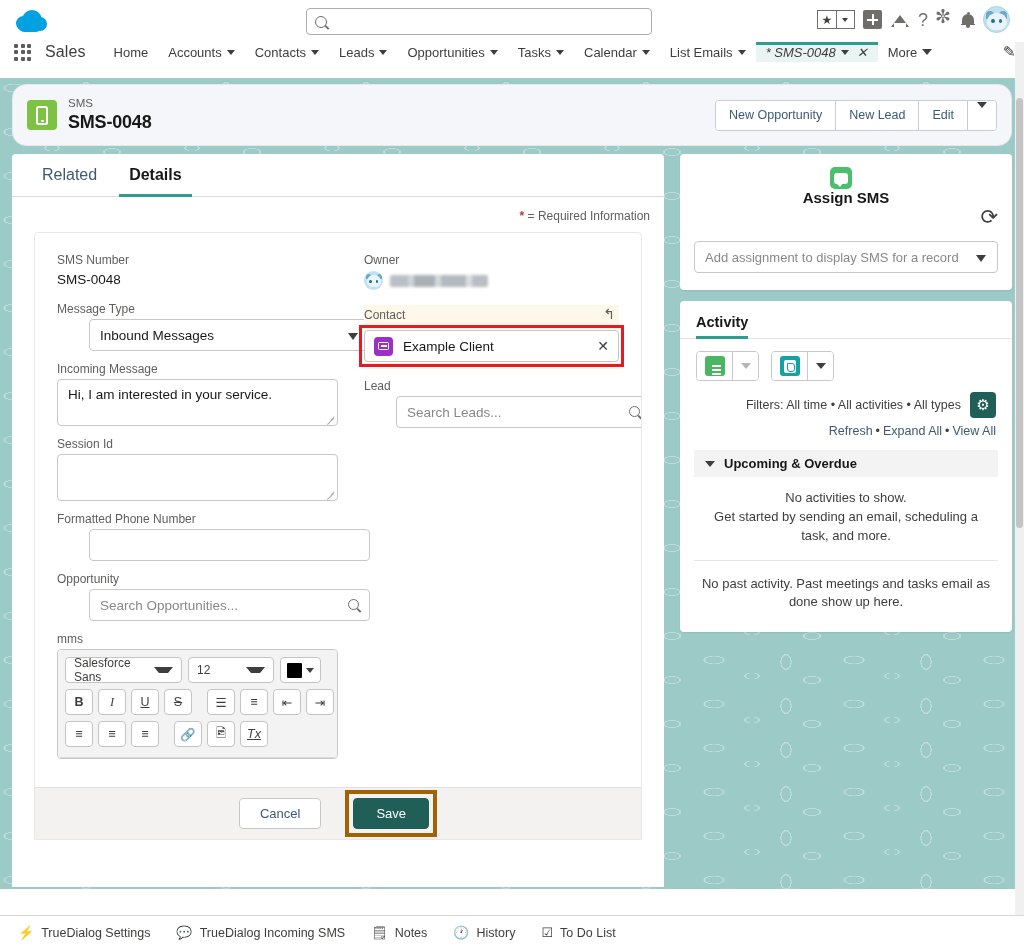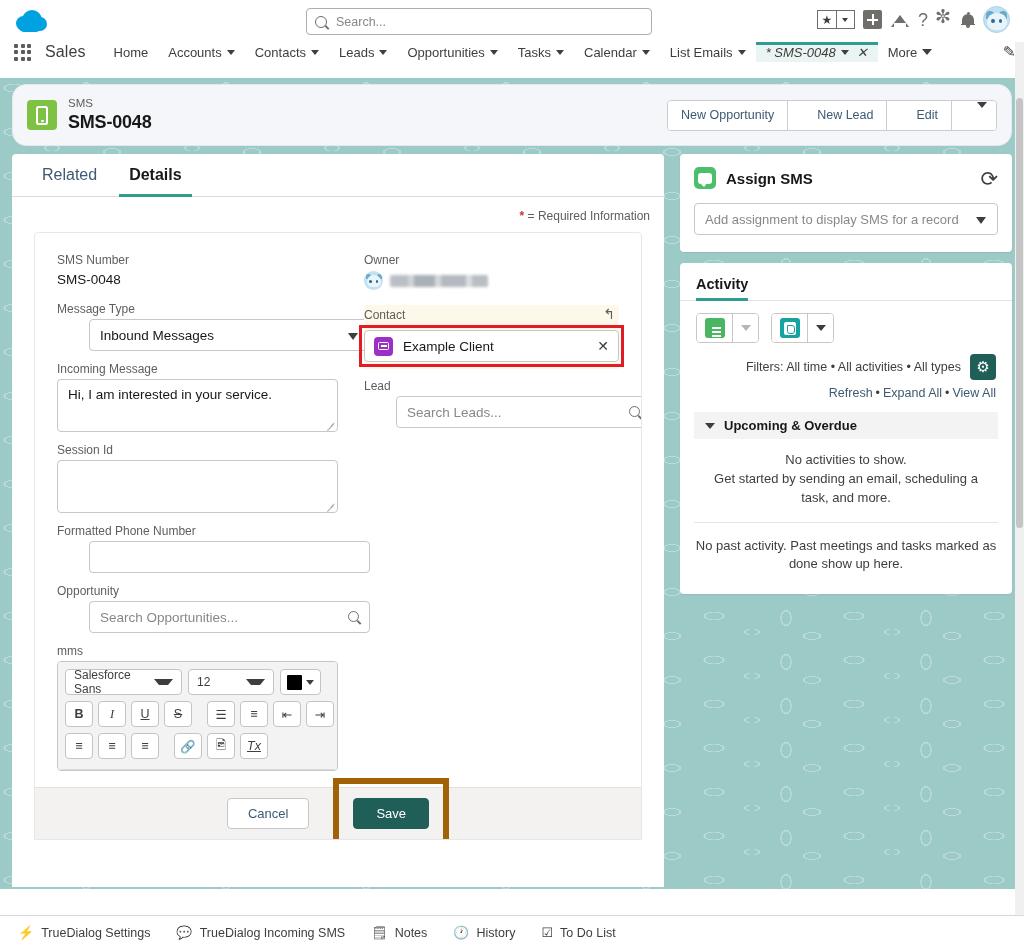--- a/index.html
+++ b/index.html
@@ -84,21 +84,21 @@
   }
 
   
   .rec-header { position:absolute; left:12px; top:6px; right:12px; height:62px; background:#f4f6f9;
     border:1px solid #e5e8ec; border-radius:14px; display:flex; align-items:center; padding:0 14px; }
   .rec-icon { width:30px;height:30px;background:#7dc243;border-radius:4px;display:flex;align-items:center;justify-content:center;margin-right:11px;flex:none; }
   .rec-icon .ph { width:12px;height:19px;border:2px solid #fff;border-radius:2.5px; position:relative; }
   .rec-icon .ph:after{content:"";position:absolute;left:2.5px;bottom:1px;width:3px;height:1.5px;background:#fff;border-radius:1px;}
   .rec-type { font-size:11.5px; color:#5e5e5c; line-height:1.3; }
   .rec-title { font-size:18px; font-weight:bold; color:#181818; line-height:1.25; letter-spacing:-.2px; }
-  .rec-actions { margin-left:auto; display:flex; border:1px solid #c9cdd2; border-radius:4px; overflow:hidden; background:#fff;gap:16px; }
+  .rec-actions { margin-left:auto; display:flex; border:1px solid #c9cdd2; border-radius:4px; overflow:hidden; background:#fff; }
   .rec-actions button { border:0; border-right:1px solid #c9cdd2; background:#fff; font-family:inherit; font-size:12.5px; color:#3e5a73; padding:0 13px; height:29px; cursor:pointer; }
   .rec-actions button:last-child { border-right:0; padding:0 9px; }
   .rec-actions .cvs { width:0;height:0;border-left:5px solid transparent;border-right:5px solid transparent;border-top:6px solid #3e3e3c; }
 
   
   .left-card { position:absolute; left:12px; top:76px; width:652px; height:733px; background:#fff; border-radius:4px 4px 0 0; overflow:hidden; }
   .tabs { display:flex; gap:0; padding:0 14px; border-bottom:1px solid #dddbda; height:43px; align-items:stretch; }
   .tab { padding:0 16px; display:flex; align-items:center; font-size:16px; color:#3e5a73; cursor:pointer; position:relative; }
   .tab.active { color:#181818; font-weight:bold; }
   .tab.active:after { content:""; position:absolute; left:6px; right:6px; bottom:-1px; height:3px; background:#2e9d8f; }
@@ -110,21 +110,21 @@
   .col { width:281px; }
   .fgroup { margin-bottom:11px; }
   .flabel { font-size:12px; color:#5e5e5c; margin-bottom:3px; display:block; }
   .fstatic { font-size:13.5px; color:#181818; padding:2px 0 4px 0; }
   .finput { width:100%; height:32px; border:1px solid #c9c7c5; border-radius:4px; background:#fff;
     font-size:13.5px; color:#181818; padding:0 10px; font-family:inherit; outline:none; display:flex; align-items:center;margin-left:32px; }
   .finput.placeholder-text { color:#8a8886; }
   .fselect { position:relative; }
   .fselect .cvd { position:absolute; right:11px; top:13px; width:0;height:0;
     border-left:5.5px solid transparent;border-right:5.5px solid transparent;border-top:7px solid #3e3e3c; }
-  .ftextarea { width:100%; height:53px; border:1px solid #c9c7c5; border-radius:4px; background:#fff;
+  .ftextarea { width:100%; height:47px; border:1px solid #c9c7c5; border-radius:4px; background:#fff;
     font-size:13.5px; color:#181818; padding:7px 10px; font-family:inherit; outline:none; resize:none; position:relative; }
   .resz { position:absolute; right:2px; bottom:2px; width:9px; height:9px; }
   .resz:before,.resz:after{content:"";position:absolute;background:#a9a9a9;height:1px;transform:rotate(-45deg);right:0;}
   .resz:before{width:9px;bottom:1px;} .resz:after{width:5px;bottom:4px;}
   .lookup { position:relative; }
   .lookup .mg { position:absolute; right:10px; top:9px; width:11px;height:11px;border:1.7px solid #706e6b;border-radius:50%; }
   .lookup .mg:after{content:"";position:absolute;width:1.7px;height:5px;background:#706e6b;right:-2px;bottom:-4px;transform:rotate(-45deg);}
 
   
   .owner-row { display:flex; align-items:center; gap:7px; padding:1px 0 4px 0; }
@@ -160,28 +160,28 @@
     display:flex;align-items:center;justify-content:center;font-size:12.5px;color:#3e3e3c;cursor:pointer; }
   .rtebtn.dim { color:#b5b5b5; }
   .rtegrp { display:flex; gap:5px; }
   .rtegrp + .rtegrp { margin-left:9px; }
 
   
   .formfooter { position:absolute; left:0; right:0; bottom:0; height:52px; background:#f3f2f1; border-top:1px solid #e0e0e0;
     display:flex; align-items:center; justify-content:center; gap:0; }
   .btn-cancel { height:31px; padding:0 20px; border:1px solid #c9c7c5; border-radius:4px; background:#fff;
     font-family:inherit; font-size:13px; color:#3e5a73; cursor:pointer; }
-  .savewrap { border:6px solid #a16207; padding:14px; margin-left:24px; }
+  .savewrap { border:4px solid #a16207; padding:4px; margin-left:24px; }
   .btn-save { height:31px; padding:0 22px; border:1px solid #1f5f58; border-radius:4px; background:#1f5f58;
     font-family:inherit; font-size:13px; color:#fff; cursor:pointer; font-weight:400; }
 
   
   .right-col { position:absolute; right:12px; top:76px; width:332px; }
   .rcard { background:#fff; border-radius:4px; margin-bottom:11px; box-shadow:0 1px 2px rgba(0,0,0,.07); }
-  .assign-head { display:flex; align-items:center; padding:13px 14px 0 14px; }
+  .assign-head { display:flex; align-items:center; padding:13px 14px 0 14px;flex-direction:column; }
   .sms-icon { width:22px;height:22px;border-radius:5px;background:#4bbf6b;display:flex;align-items:center;justify-content:center;margin-right:10px;flex:none; }
   .sms-icon .bub { width:14px;height:11px;background:#fff;border-radius:3px;position:relative; }
   .sms-icon .bub:after{content:"";position:absolute;left:2px;bottom:-3px;border-left:4px solid transparent;border-right:3px solid transparent;border-top:4px solid #fff;}
   .assign-title { font-size:15px; font-weight:bold; color:#181818; }
   .refresh-ic { margin-left:auto; font-size:21px; color:#3e3e3c; line-height:1; }
   .assign-body { padding:14px 14px 17px 14px; }
   .assign-sel { height:32px; border:1px solid #c9c7c5; border-radius:4px; display:flex; align-items:center; padding:0 10px; font-size:13px; color:#8a8886; position:relative; }
   .assign-sel .cvd { position:absolute; right:11px; top:13px; width:0;height:0;border-left:5.5px solid transparent;border-right:5.5px solid transparent;border-top:7px solid #3e3e3c; }
 
   .act-tabrow { padding:13px 16px 0 16px; border-bottom:1px solid #e4e4e4; display:flex; }
@@ -227,21 +227,20 @@
 
   <div class="gheader">
     <div class="sf-cloud">
       <div class="c1 b4"></div>
         <div class="c1 b1"></div>
         <div class="c1 b2"></div>
         <div class="c1 b3"></div>
     </div>
     <div class="gsearch">
       <span class="mag"></span>
-      <input type="text" placeholder="Search..." style="">
     </div>
     <div class="gicons">
       <div class="fav-group">
         <div class="ibox">
             <span class="star">★</span>
           </div>
         <div class="ibox">
             <span class="caretd"></span>
           </div>
       </div>
@@ -554,21 +553,21 @@
         </div>
         <div class="upc">
           <span class="cv"></span>
           <span class="t">Upcoming &amp; Overdue</span>
         </div>
         <div class="noact">
           <div>No activities to show.</div>
           <div>Get started by sending an email, scheduling a task, and more.</div>
         </div>
         <div class="divline"></div>
-        <div class="nopast">No past activity. Past meetings and tasks marked as done show up here.</div>
+        <div class="nopast">No past activity. Past meetings and tasks email as done show up here.</div>
       </div>
     </div>
   </div>
 
   <div class="utilbar">
     <div class="util">
       <span class="gl">⚡</span>
       <span>TrueDialog Settings</span>
     </div>
     <div class="util">

